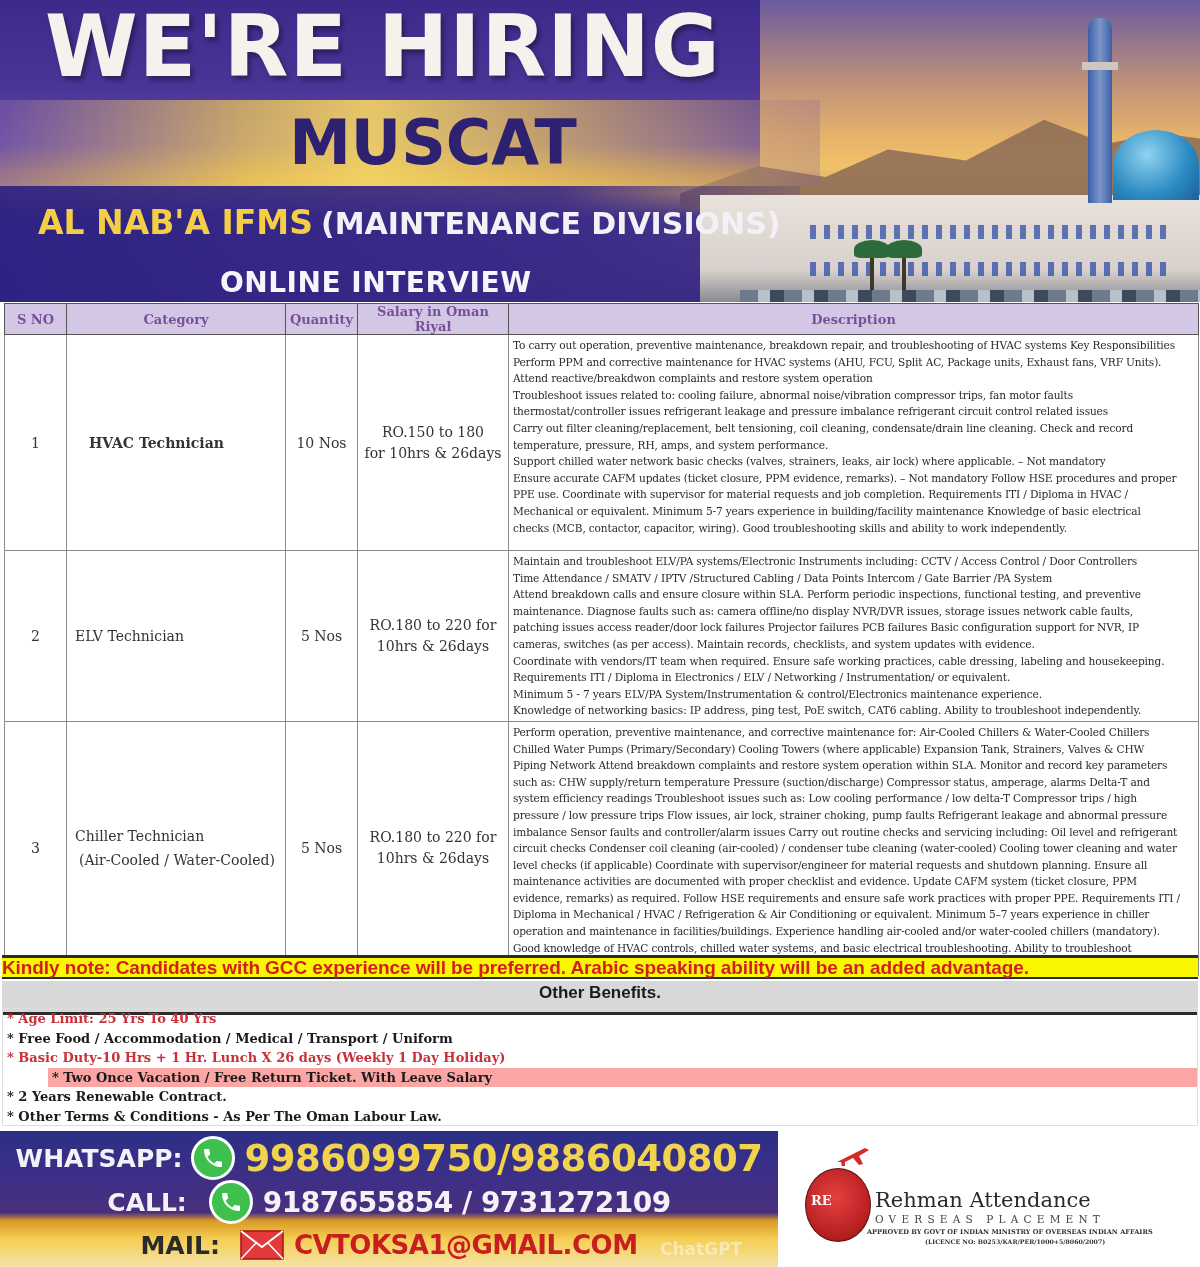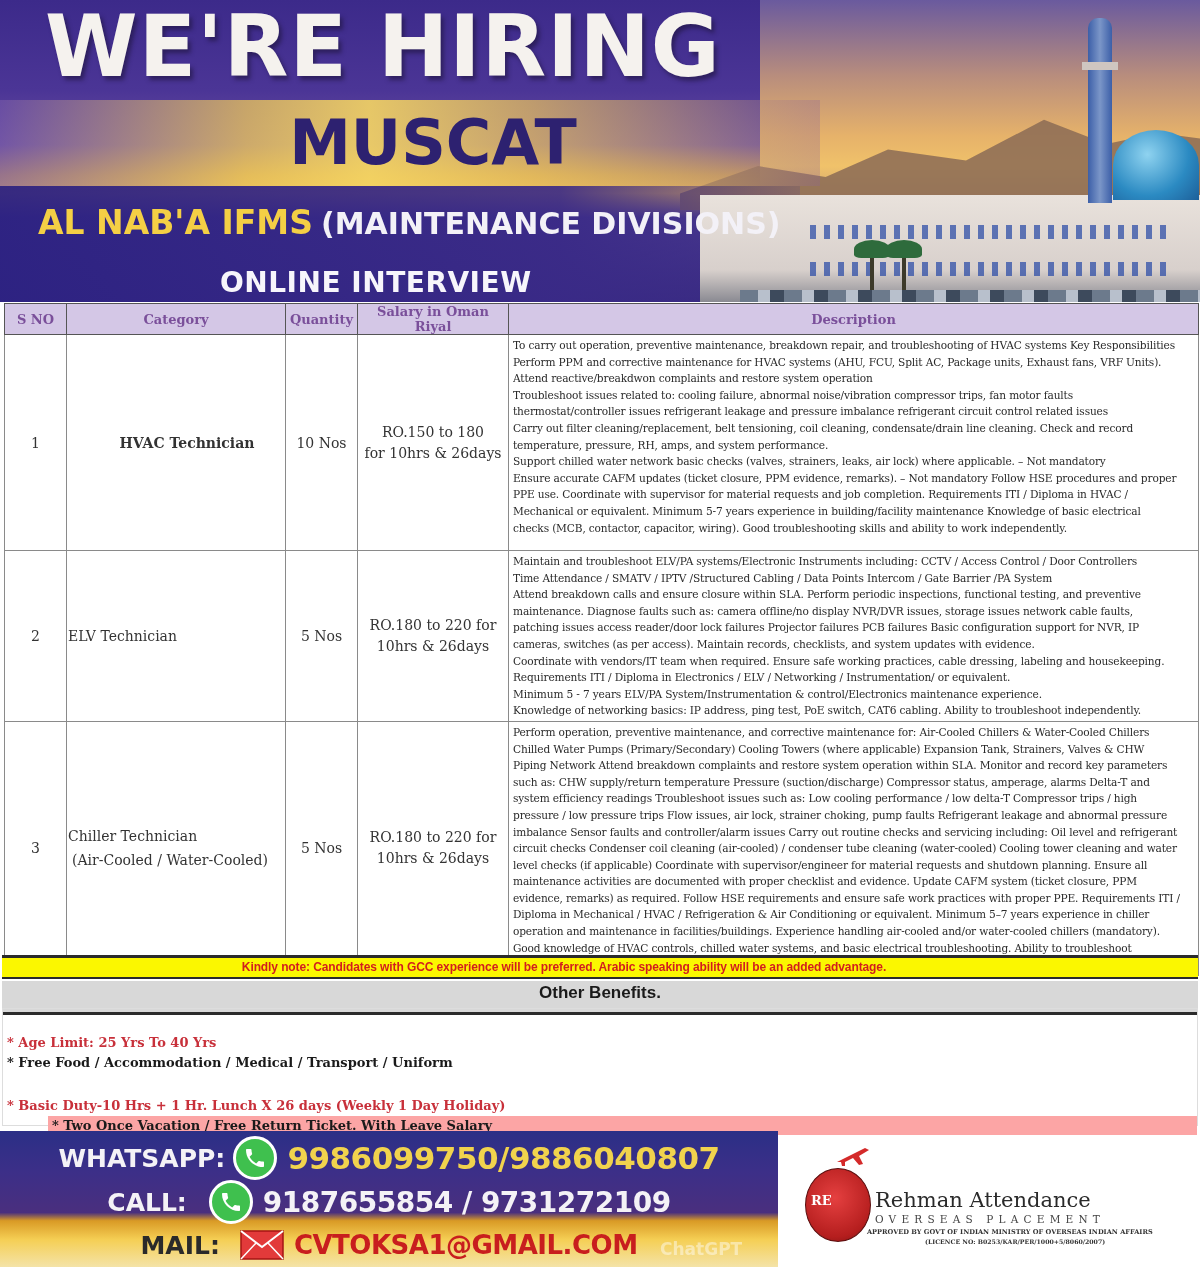--- a/index.html
+++ b/index.html
@@ -95,67 +95,67 @@
   }
   .jobs th {
     background: #d4c7e6; color: #7a4f9a; font-weight: bold; font-size: 13px;
     height: 18px; border: 1px solid #555; padding: 0 2px; text-align: center;
     font-family: "DejaVu Serif", serif;
   }
   .jobs td {
     border: 1px solid #8a8a8a; vertical-align: middle; font-size: 14px; color: #333;
   }
   .jobs td.sno, .jobs td.qty { text-align: center; }
-  .jobs td.cat { padding-left: 1px; }
-  .jobs td.cat.bold { font-weight: bold; padding-left: 22px; text-align: center; }
+  .jobs td.cat { padding-left: 8px; }
+  .jobs td.cat.bold { font-weight: bold; padding-left: 22px; }
   .jobs td.sal { text-align: center; line-height: 21px; font-size: 14px; padding: 0 4px; }
   .jobs td.desc {
     font-size: 10.6px; line-height: 16.6px; padding: 2px 3px 2px 4px; color: #2a2a2a;
     vertical-align: top; letter-spacing: -0.15px;
   }
   .jobs td.desc .line { display: block; white-space: nowrap; overflow: hidden; }
   .jobs tr.r1 td { height: 216px; }
   .jobs tr.r2 td { height: 166px; }
   .jobs tr.r3 td { height: 250px; }
   .cat-line { display: block; }
   .cat-line.indent { padding-left: 4px; margin-top: 8px; }
 
   
   .note {
     position: absolute; left: 2px; top: 955px; width: 1196px; height: 24px;
     background: #fbf700; border-top: 3px solid #2b2b2b; border-bottom: 2px solid #2b2b2b;
-    color: #d21e1e; font-weight: bold; font-size: 12px; line-height: 19px; text-align: center; padding-right: 72px;
+    color: #d21e1e; font-weight: bold; font-size: 19px; line-height: 19px; text-align: left; padding-right: 72px;
     font-family: "Liberation Sans", sans-serif; letter-spacing: -0.1px;
   }
   .benefits-head {
     position: absolute; left: 2px; top: 981px; width: 1196px; height: 34px;
     background: #d8d8d8; border-bottom: 3px solid #2b2b2b;
     text-align: center; font-weight: bold; font-size: 17px; line-height: 24px; color: #1a1a1a;
     font-family: "Liberation Sans", sans-serif;
   }
   .benefits { position: absolute; left: 2px; top: 1008px; width: 1196px; height: 118px; border: 1px solid #ddd; }
   .benefit {
     height: 19.6px; line-height: 19.6px; font-size: 13px; font-weight: bold; padding-left: 4px;
     color: #1a1a1a; white-space: nowrap;
   }
-  .benefit.red { color: #c8303a; margin-top: 24px; }
+  .benefit.red { color: #c8303a; }
   .benefit.hl { background: #fca5a5; margin-left: 45px; }
 
   
   .contact {
     position: absolute; left: 0; top: 1131px; width: 778px; height: 136px; overflow: hidden;
     background: linear-gradient(180deg, #2b2f86 0%, #3c2f88 30%, #4a2f7e 60%, #d99a25 66%, #f5cf55 80%, #f4e3a8 100%);
   }
   .contact-row {
     position: absolute; left: 0; width: 778px; display: flex; align-items: center; justify-content: center;
     font-family: "DejaVu Sans", sans-serif; font-weight: bold; white-space: nowrap;
   }
   .contact-row .lbl { font-size: 25px; color: #f4f2f6; margin-right: 8px; }
   .contact-row.mail .lbl { color: #2a2a2a; }
-  .contact-row .val { font-size: 31px; color: #f1d34d; letter-spacing: -0.5px; }
+  .contact-row .val { font-size: 37px; color: #f1d34d; letter-spacing: -0.5px; }
   .contact-row.call .val { color: #f4f2f6; font-size: 28px; }
   .contact-row.mail .val { color: #c81e1e; font-size: 26px; }
   .wa-icon {
     width: 44px; height: 44px; border-radius: 50%; background: #3fc04e;
     border: 3px solid #ffffff; display: inline-flex; align-items: center; justify-content: center;
     margin-right: 10px; position: relative;
   }
   .wa-icon svg { width: 24px; height: 24px; }
   .mail-icon { width: 44px; height: 30px; margin-right: 10px; }
   .watermark {

